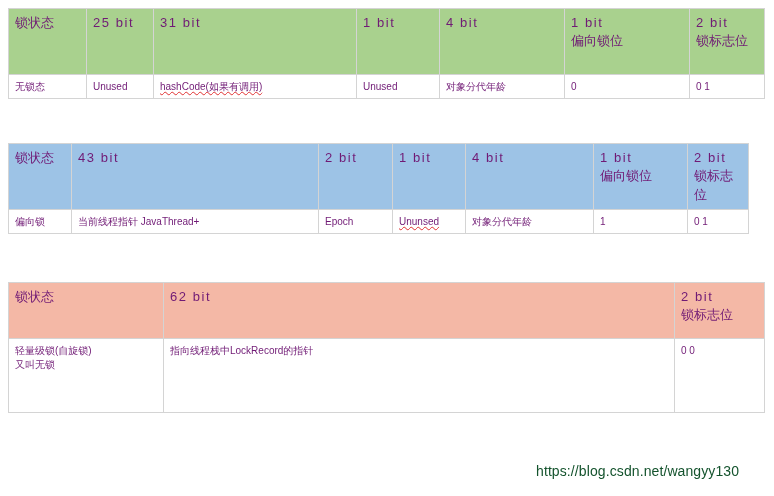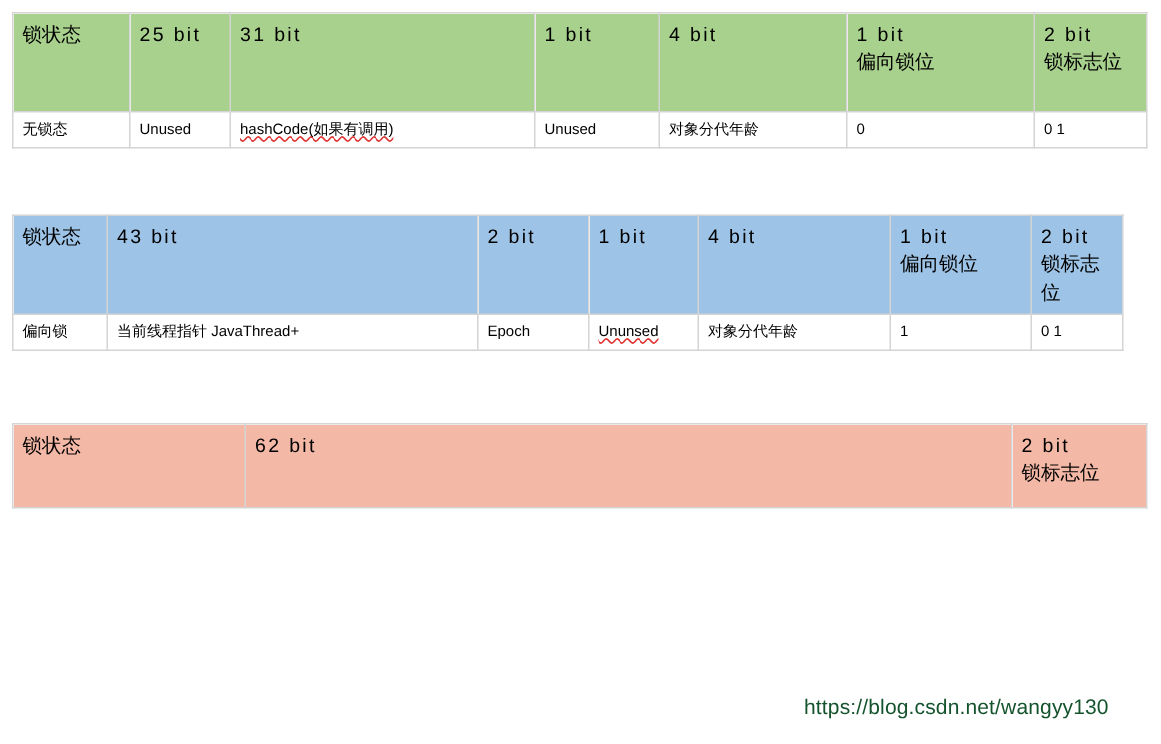--- a/index.html
+++ b/index.html
@@ -20,21 +20,21 @@
     border-collapse: collapse;
     table-layout: fixed;
     background: #ffffff;
   }
   .mark-table td {
     border: 1px solid #d4d4d4;
     vertical-align: top;
     padding: 5px 6px 4px 6px;
     font-size: 13.5px;
     line-height: 1.42;
-    color: #000000;
+    color: #701a75;
     word-wrap: break-word;
     overflow: hidden;
   }
   .mark-table thead td {
     font-size: 13px;
   }
   .mark-table tbody td {
     font-size: 10px;
   }
 
@@ -227,16 +227,22 @@
       <td>
         <span class="bits">62 bit</span>
       </td>
       <td>
         <span class="bits">2 bit</span>
         <span class="hdr-line2">锁标志位</span>
       </td>
     </tr>
   </thead>
   <tbody>
+    <tr class="tall">
+      <td style="white-space:pre-line">轻量级锁(自旋锁)
+又叫无锁</td>
+      <td>指向线程栈中LockRecord的指针</td>
+      <td>0 0</td>
+    </tr>
   </tbody>
 </table>
 
 <div class="watermark">https://blog.csdn.net/wangyy130</div>
 
 </body></html>

